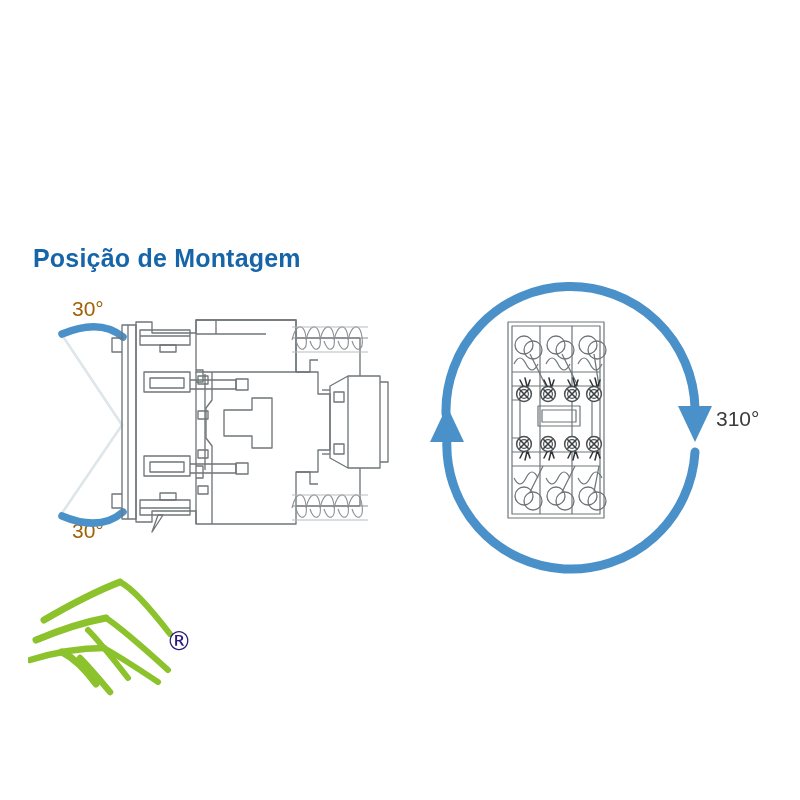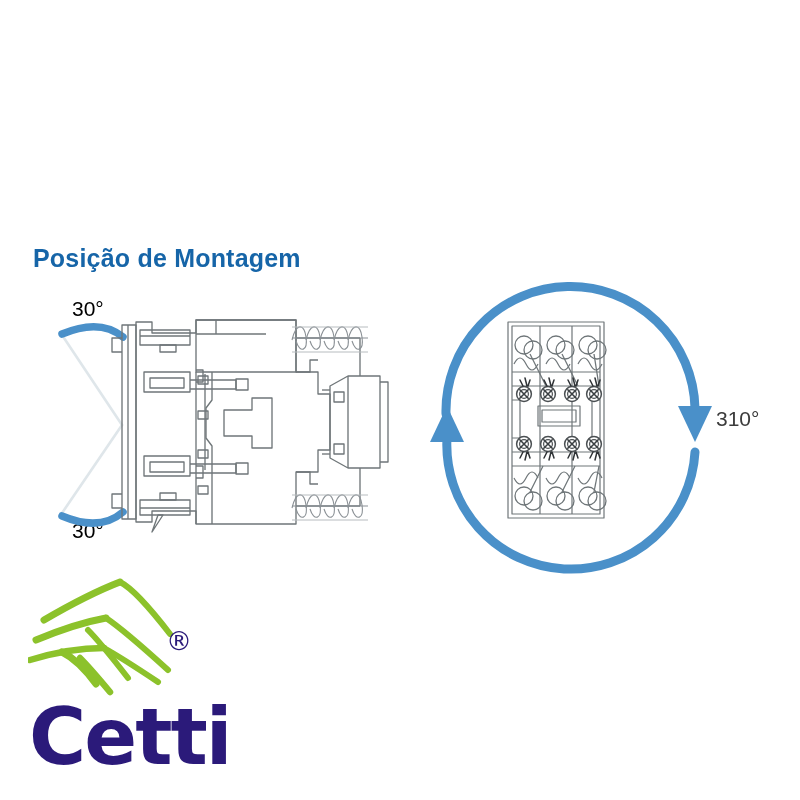--- a/index.html
+++ b/index.html
@@ -34,21 +34,21 @@
     letter-spacing: 0.2px;
     color: #1665a8;
     white-space: nowrap;
     line-height: 1;
   }
 
   
   .angle-label {
     position: absolute;
     font-size: 21px;
-    color: #000000;
+    color: #a16207;
     line-height: 1;
     white-space: nowrap;
     font-weight: normal;
   }
   .angle-top    { left: 72px;  top: 298px; }
   .angle-bottom { left: 72px;  top: 520px; }
 
   .rot-label {
     position: absolute;
     left: 716px;
@@ -326,16 +326,15 @@
 
         <path d="M2,82 C28,74 54,70 76,70" stroke-width="6.5"></path>
         <path d="M76,70 C94,80 112,92 130,104" stroke-width="6"></path>
 
         <path d="M34,74 C46,80 58,92 68,106" stroke-width="7"></path>
         <path d="M52,80 C62,90 72,102 82,114" stroke-width="6.5"></path>
         <path d="M60,52 C72,64 86,82 100,100" stroke-width="6"></path>
       </g>
       <text x="138" y="72" font-family="DejaVu Sans, sans-serif" font-size="26" fill="#2b1a7a">®</text>
     </svg>
-    <div class="logo-word">Cetti</div>
   </div>
 
 </div>
 
 </body></html>

